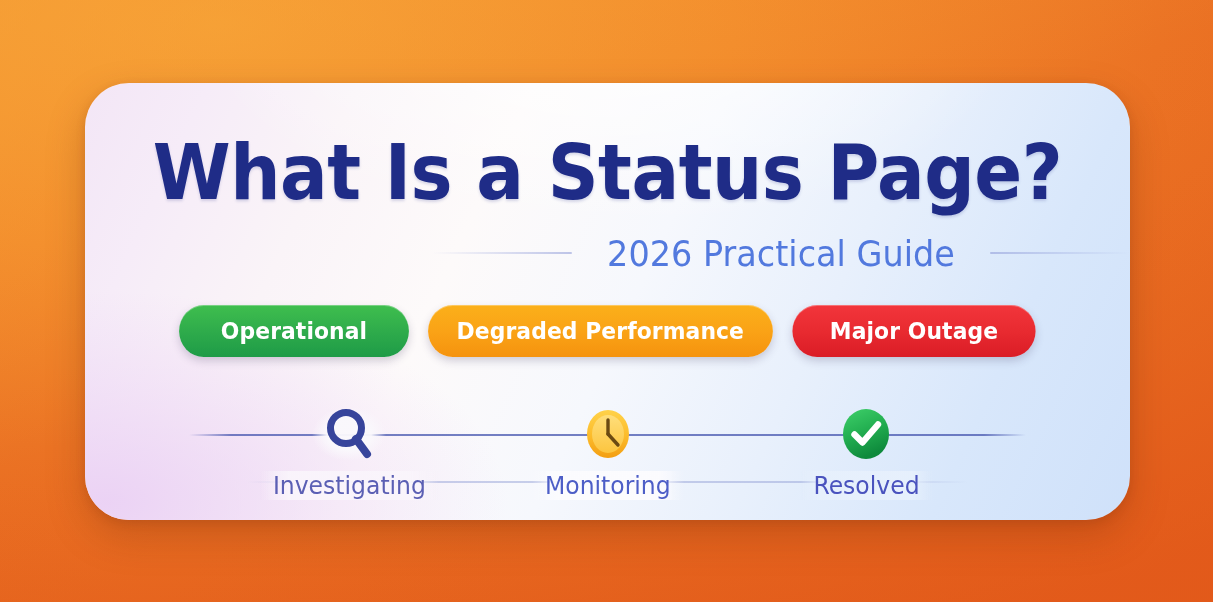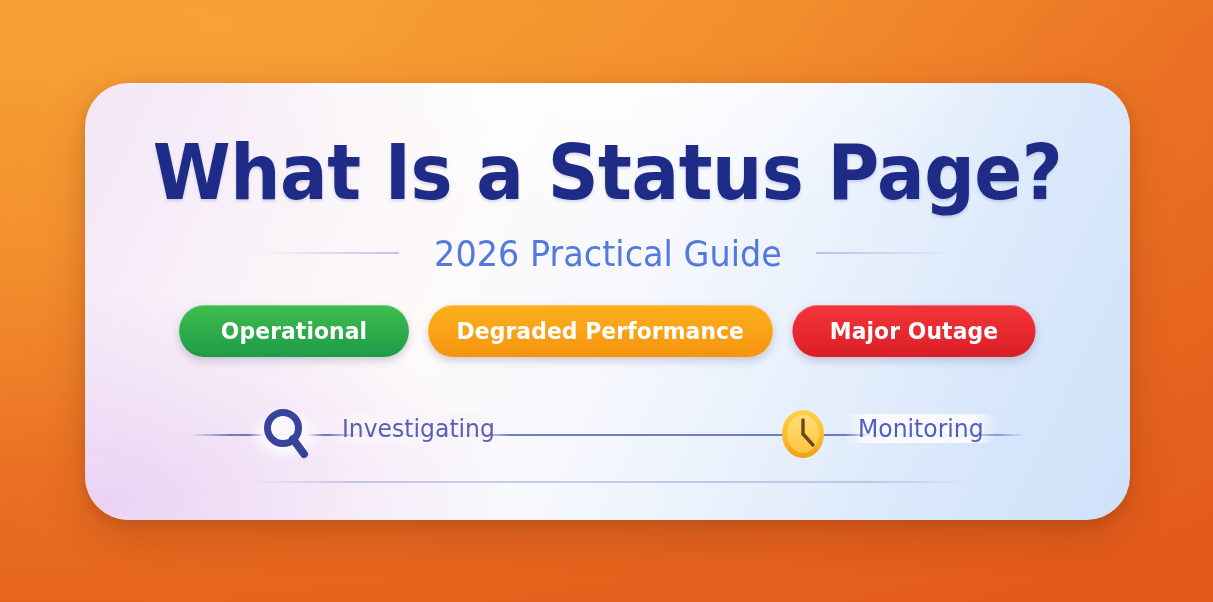--- a/index.html
+++ b/index.html
@@ -96,21 +96,21 @@
 
   
   #subtitle-row {
     position: absolute;
     left: 0;
     right: 0;
     top: 148px;
     height: 44px;
     display: flex;
     align-items: center;
-    justify-content: center;
+    justify-content: flex-end;
     gap: 22px;
   }
   .sub-rule {
     height: 2px;
     width: 140px;
     border-radius: 2px;
   }
   .sub-rule.left {
     background: linear-gradient(90deg, rgba(150,160,220,0.0) 0%, rgba(140,152,215,0.55) 100%);
   }
@@ -195,20 +195,21 @@
     position: absolute;
     inset: 0;
     display: flex;
     justify-content: space-between;
     align-items: flex-start;
     padding: 0 60px;
   }
   .stage {
     position: relative;
     display: flex;
+    flex-direction: column;
     align-items: center;
     width: 200px;
     cursor: pointer;
   }
   .stage-icon {
     position: relative;
     height: 62px;
     display: flex;
     align-items: center;
     justify-content: center;
@@ -303,19 +304,37 @@
                   <ellipse cx="25" cy="27" rx="21" ry="24" fill="url(#clockGrad)"></ellipse>
                   <ellipse cx="25" cy="27" rx="16" ry="19" fill="url(#clockFace)"></ellipse>
                   <line x1="25" y1="27" x2="25" y2="13" stroke="#6B4A12" stroke-width="3.4" stroke-linecap="round"></line>
                   <line x1="25" y1="27" x2="35" y2="38" stroke="#6B4A12" stroke-width="3.4" stroke-linecap="round"></line>
                 </svg>
               </span>
             </div>
             <div class="stage-label">Monitoring</div>
           </div>
 
+          <div class="stage s2">
+            <div class="stage-icon">
+              <span class="icon-pad">
+                <svg width="52" height="54" viewBox="0 0 52 54" aria-hidden="true">
+                  <defs>
+                    <linearGradient id="checkGrad" x1="0" y1="0" x2="0.4" y2="1">
+                      <stop offset="0%" stop-color="#3FD06A"></stop>
+                      <stop offset="48%" stop-color="#25B253"></stop>
+                      <stop offset="100%" stop-color="#0E8A3C"></stop>
+                    </linearGradient>
+                  </defs>
+                  <ellipse cx="26" cy="27" rx="23" ry="25" fill="url(#checkGrad)"></ellipse>
+                  <path d="M14.5 27.5 L22.5 35.5 L38 17.5" fill="none" stroke="#FFFFFF" stroke-width="6.4" stroke-linecap="round" stroke-linejoin="round"></path>
+                </svg>
+              </span>
+            </div>
+            <div class="stage-label">Resolved</div>
+          </div>
 
         </div>
       </div>
 
     </div>
   </div>
 </div>
 
 </body></html>

